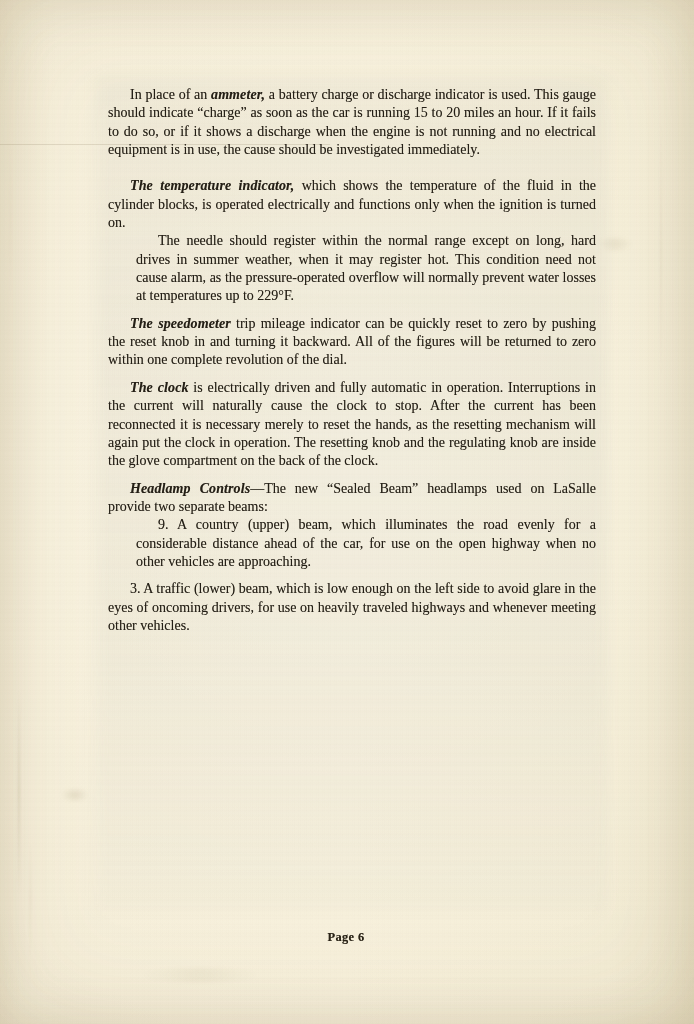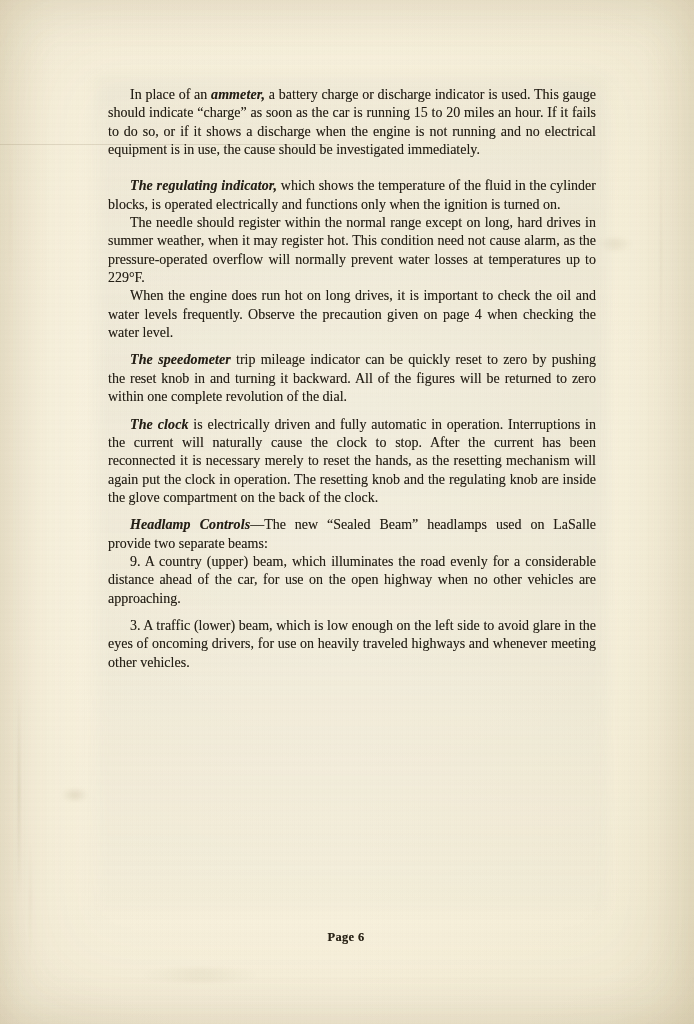--- a/index.html
+++ b/index.html
@@ -111,21 +111,21 @@
     text-align: justify;
     text-justify: inter-word;
     font-size: 14px;
     line-height: 18.35px;
     color: #241f16;
     text-indent: 22px;
     font-family: "Liberation Serif", "DejaVu Serif", serif;
     -webkit-font-smoothing: none;
     text-shadow: 0 0 0.55px rgba(40,33,22,0.45);
   }
-  p.para.tight-follow { text-indent: 22px; }
+  p.para.tight-follow { text-indent: 22px; margin-left: 28px; }
 
   .gap-lg { height: 9px; }
 
   .lead {
     font-weight: bold;
     font-style: italic;
     letter-spacing: 0.1px;
   }
 
   
@@ -171,25 +171,24 @@
 
   <div class="text-column">
 
     <p class="para"><span>In place of an </span><span class="lead">ammeter,</span><span> a battery charge or discharge indicator is used.  This gauge should indicate “charge” as soon as the car is running 15 to 20 miles an hour.  If it fails to do so, or if it shows a discharge when the engine is not running and no electrical equipment is in use, the cause should be investigated immediately.</span></p>
 
     <div class="gap-lg"></div>
 
 
     <div class="gap-lg"></div>
 
-    <p class="para"><span class="lead">The regulating indicator,</span><span> which shows the temperature of the fluid in the cylinder blocks, is operated electrically and functions only when the ignition is turned on.</span></p>
+    <p class="para"><span class="lead">The temperature indicator,</span><span> which shows the temperature of the fluid in the cylinder blocks, is operated electrically and functions only when the ignition is turned on.</span></p>
 
     <p class="para tight-follow"><span>The needle should register within the normal range except on long, hard drives in summer weather, when it may register hot.  This condition need not cause alarm, as the pressure-operated overflow will normally prevent water losses at temperatures up to 229°F.</span></p>
 
-    <p class="para tight-follow"><span>When the engine does run hot on long drives, it is important to check the oil and water levels frequently.  Observe the precaution given on page 4 when checking the water level.</span></p>
 
 
     <div class="gap-lg"></div>
 
     <p class="para"><span class="lead">The speedometer</span><span> trip mileage indicator can be quickly reset to zero by pushing the reset knob in and turning it backward.  All of the figures will be returned to zero within one complete revolution of the dial.</span></p>
 
     <div class="gap-lg"></div>
 
     <p class="para"><span class="lead">The clock</span><span> is electrically driven and fully automatic in operation.  Interruptions in the current will naturally cause the clock to stop.  After the current has been reconnected it is necessary merely to reset the hands, as the resetting mechanism will again put the clock in operation.  The resetting knob and the regulating knob are inside the glove compartment on the back of the clock.</span></p>
 

